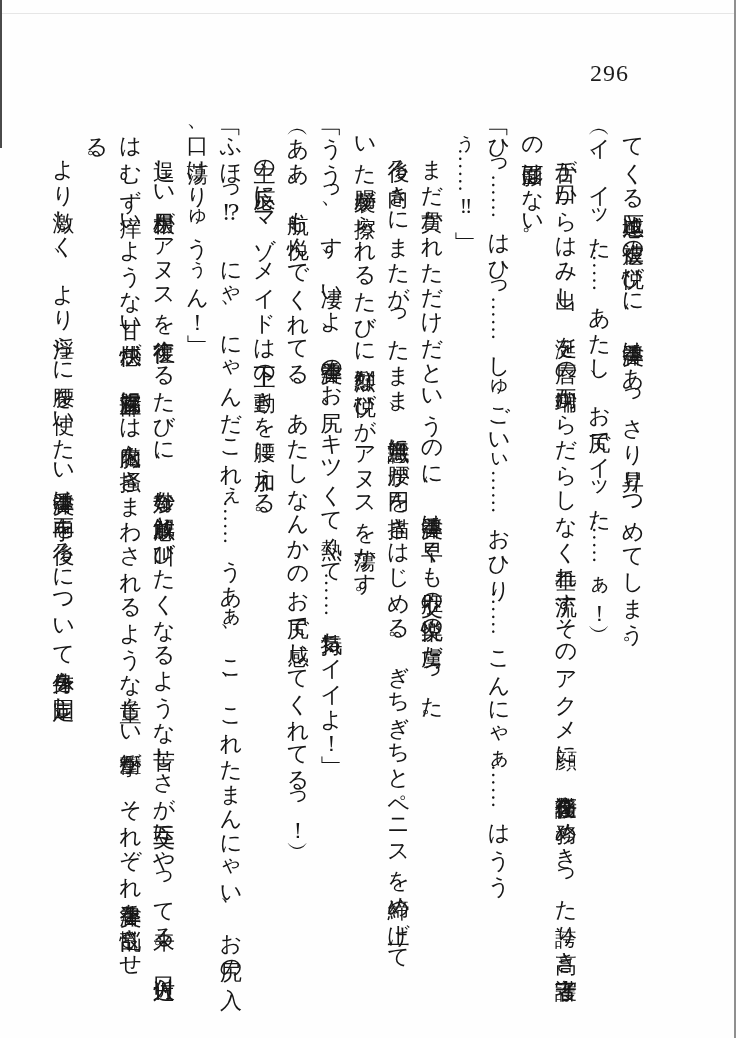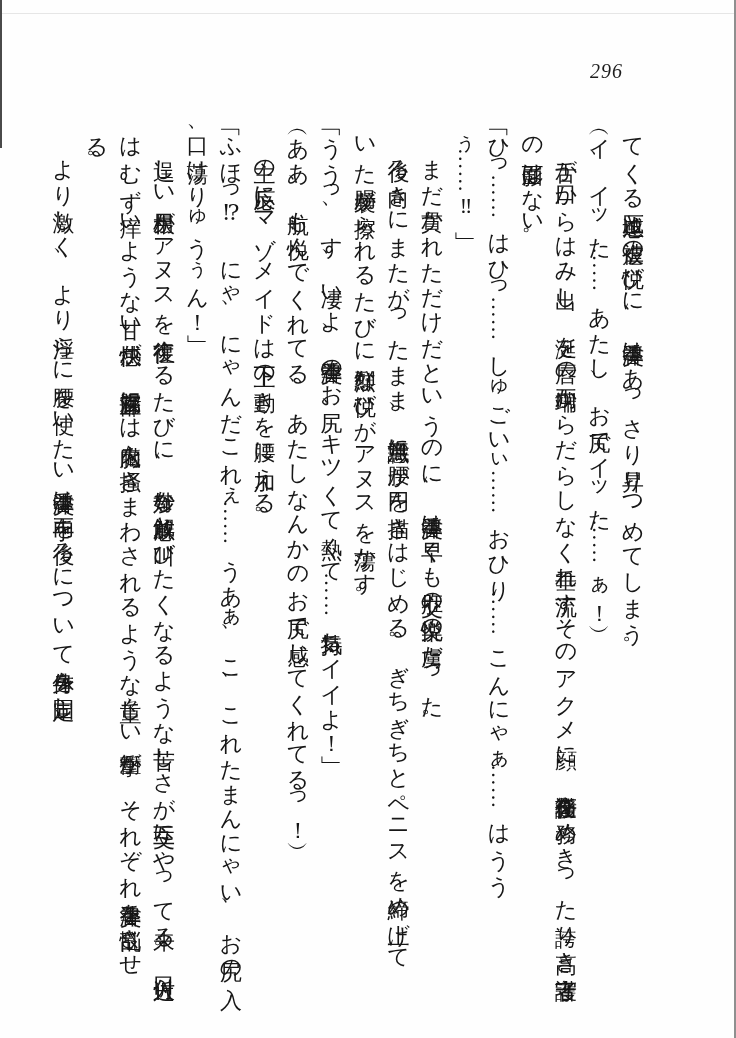--- a/index.html
+++ b/index.html
@@ -31,22 +31,21 @@
   .edge-top-line {
     position: absolute;
     top: 13px; left: 0; right: 0;
     height: 1px;
     background: #e6e6e6;
   }
   .page-num {
     position: absolute;
     left: 590px;
     top: 60px;
-    font-size: 20px;
-    font-style: italic;
+    font-size: 24px;
     letter-spacing: 1px;
     color: #1d1d1d;
   }
   .text-area {
     position: absolute;
     top: 122px;
     right: 86px;
     height: 853px;
     writing-mode: vertical-rl;
     text-orientation: mixed;

